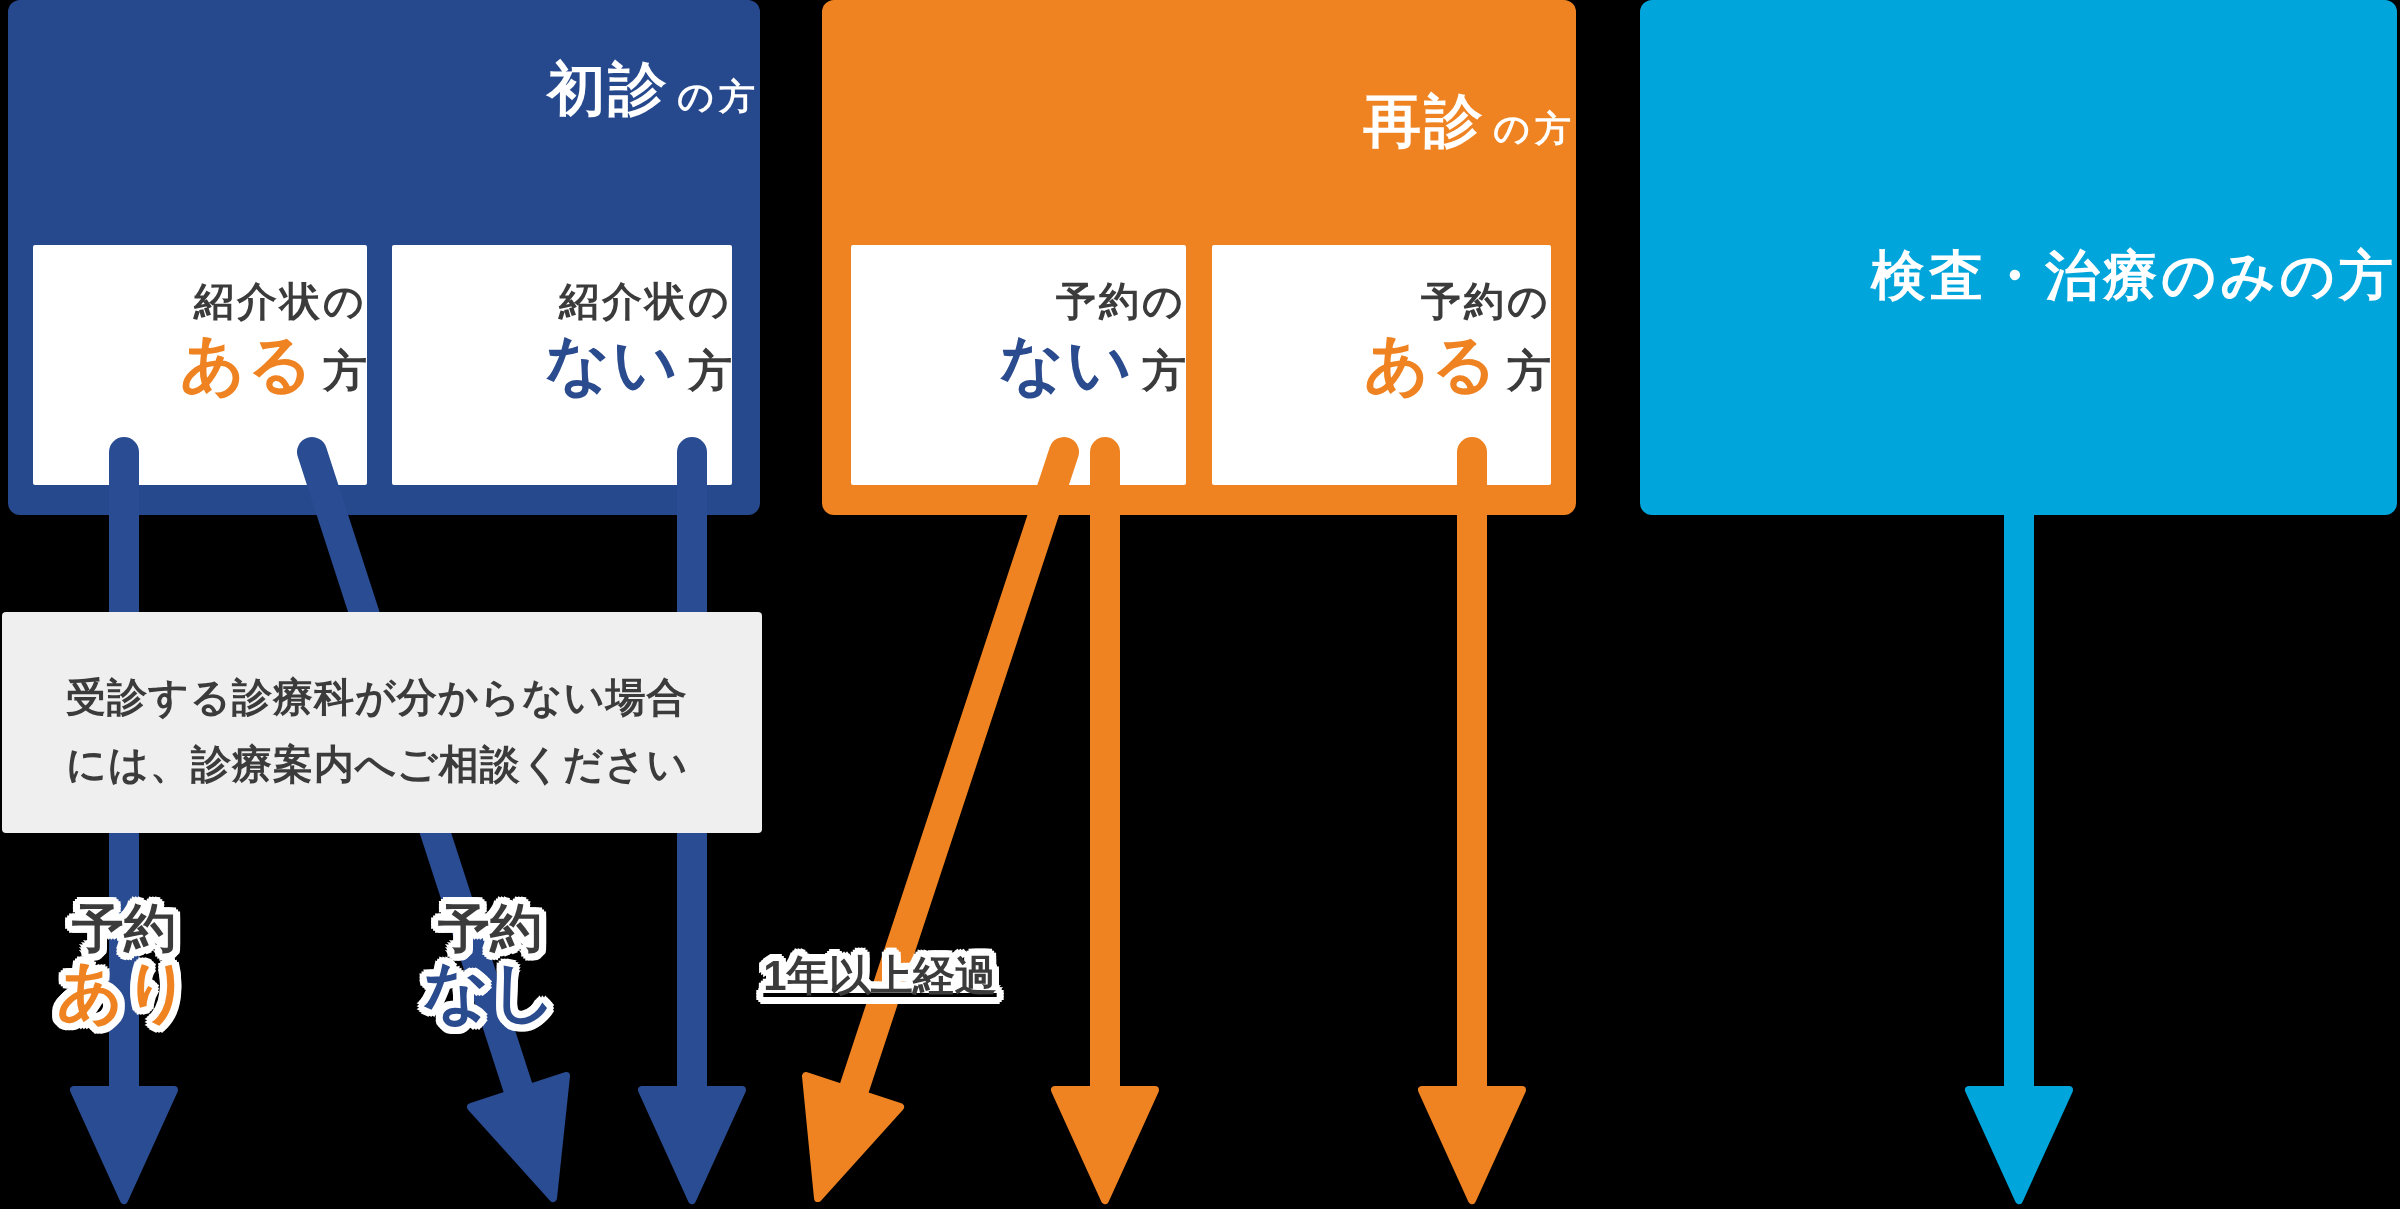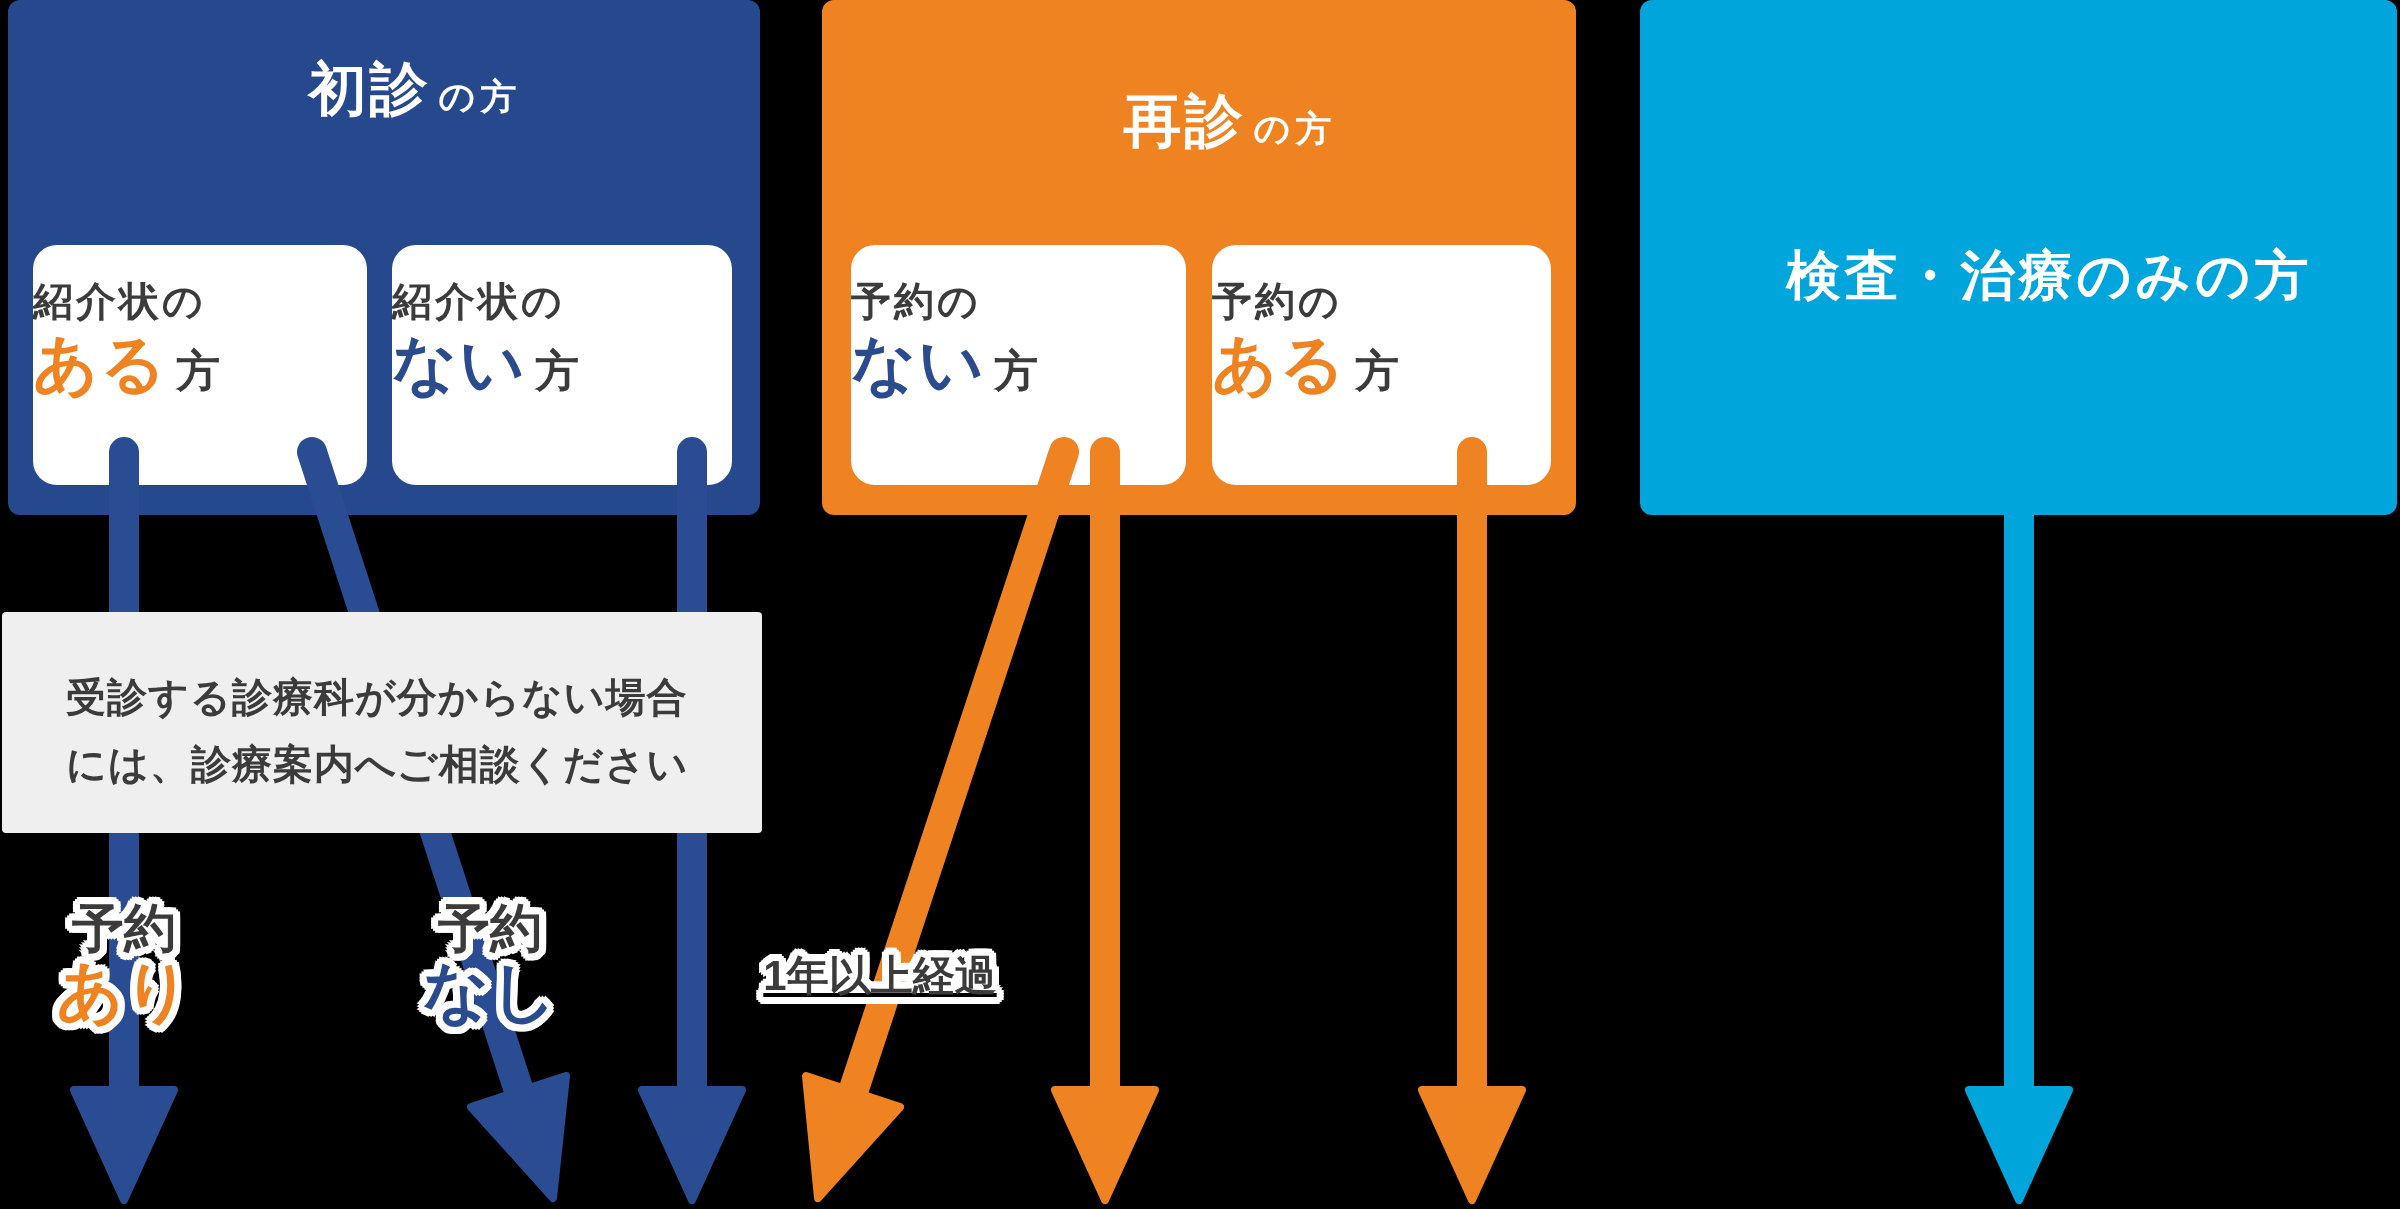--- a/index.html
+++ b/index.html
@@ -9,29 +9,29 @@
     background:#000;
     overflow:hidden;
     font-family:"Liberation Sans","DejaVu Sans",sans-serif;
     font-weight:bold;
   }
   
   .panel{position:absolute;top:0;height:515px;border-radius:12px;z-index:1;}
   .panel-navy{left:8px;width:752px;background:#26498e;}
   .panel-orange{left:822px;width:754px;background:#ef8322;}
   .panel-cyan{left:1640px;width:757px;background:#00a5dc;}
-  .panel-title{position:absolute;left:0;width:100%;text-align:center;color:#fff;white-space:nowrap;margin-left:31px;}
+  .panel-title{position:absolute;left:0;width:100%;text-align:right;color:#fff;white-space:nowrap;}
   .panel-title .big{font-size:58px;line-height:1;letter-spacing:3px;}
   .panel-title .small{font-size:36px;letter-spacing:5px;margin-left:8px;}
   .pt-first{top:60px;}
   .pt-revisit{top:92px;}
   .panel-subtitle{position:absolute;top:138px;left:0;width:100%;text-align:center;color:#fff;font-size:37px;letter-spacing:1px;white-space:nowrap;}
   .pt-exam{top:240px;font-size:54px;letter-spacing:4px;}
   
-  .card{position:absolute;top:245px;height:240px;background:#fff;border-radius:24px;z-index:1;text-align:left;}
+  .card{position:absolute;top:245px;height:240px;background:#fff;border-radius:2px;z-index:1;text-align:right;}
   .card-1{left:33px;width:334px;}
   .card-2{left:392px;width:340px;}
   .card-3{left:851px;width:335px;}
   .card-4{left:1212px;width:339px;}
   .card-line1{margin-top:34px;font-size:40px;color:#3b3b3b;letter-spacing:3px;line-height:1.1;}
   .word-row{margin-top:8px;line-height:1.05;}
   .word{font-size:64px;letter-spacing:2px;}
   .word-orange{color:#ef8322;}
   .word-blue{color:#2b4b8f;}
   .word-suffix{font-size:44px;color:#3b3b3b;margin-left:8px;}

